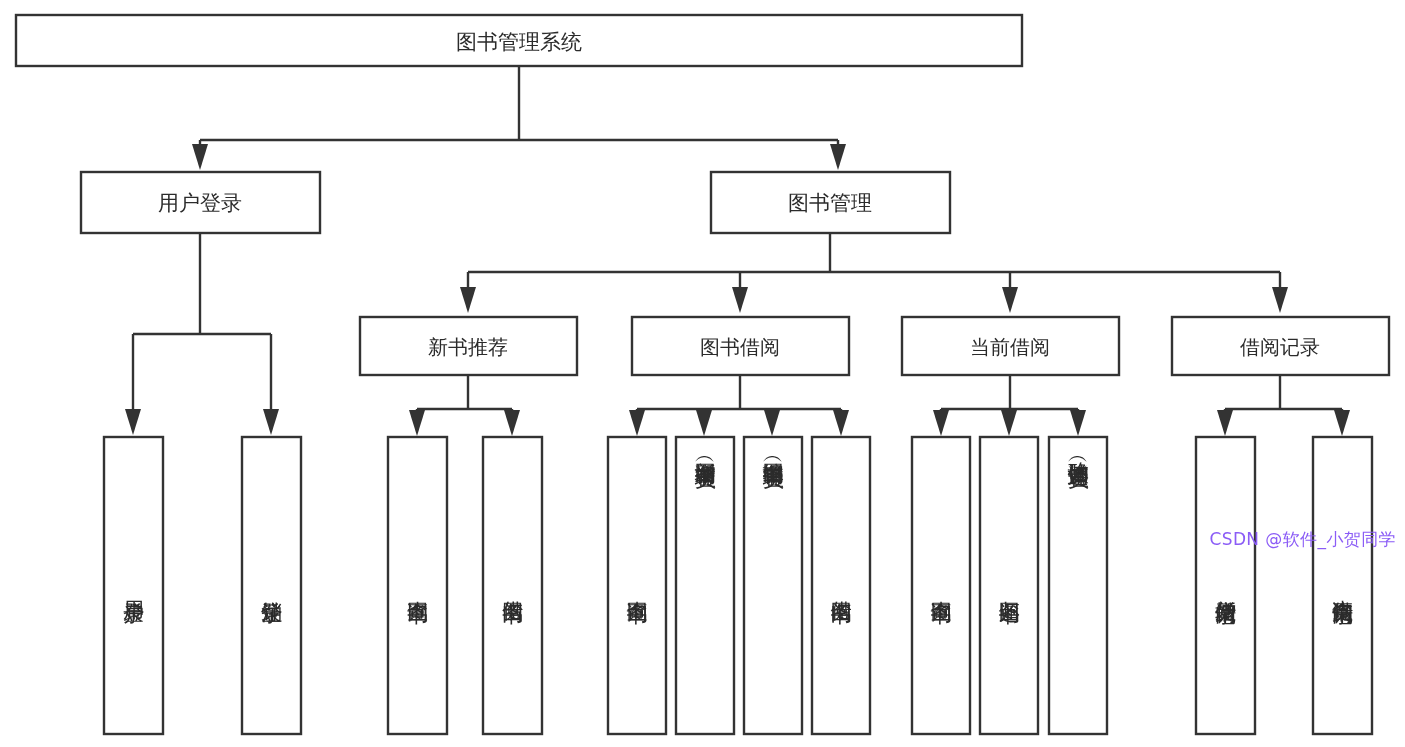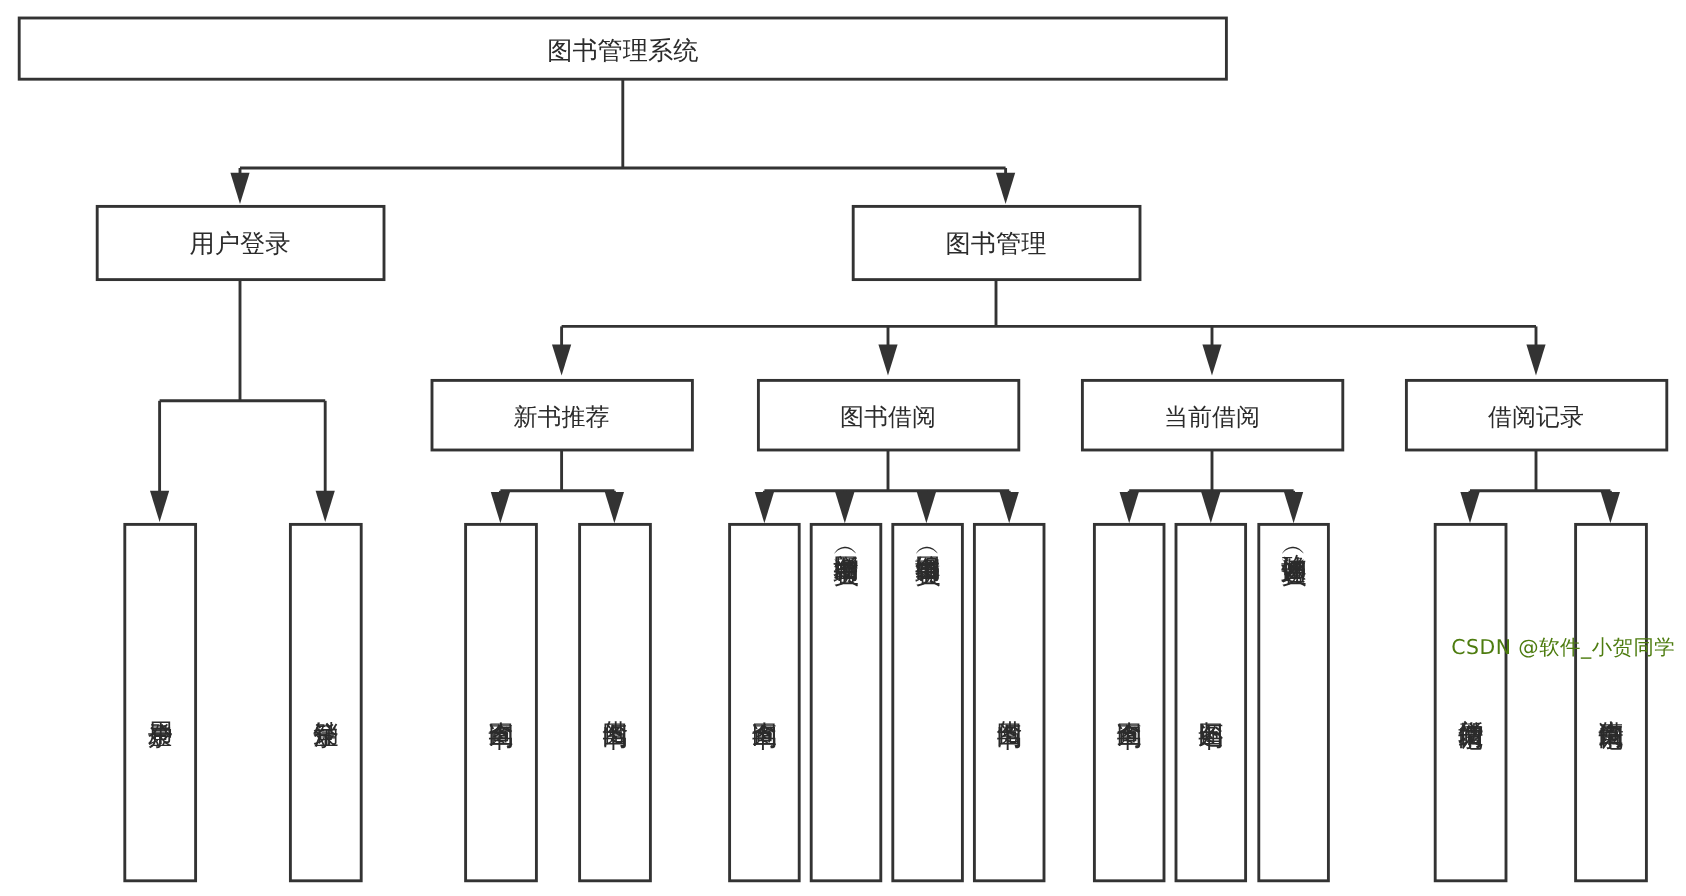--- a/index.html
+++ b/index.html
@@ -49,21 +49,21 @@
     text-align:center;
     white-space:nowrap;
     pointer-events:none;
   }
   .watermark{
     position:absolute;
     right:9px;
     bottom:6px;
     font-family:"DejaVu Sans","Liberation Sans",sans-serif;
     font-size:17px;
-    color:#4d7c0f;
+    color:#8b5cf6;
     letter-spacing:0.4px;
     white-space:nowrap;
   }
 </style>
 </head>
 <body>
 
 <div id="diagram-root">
 
   <svg id="chart-svg" viewBox="0 0 1405 747">

